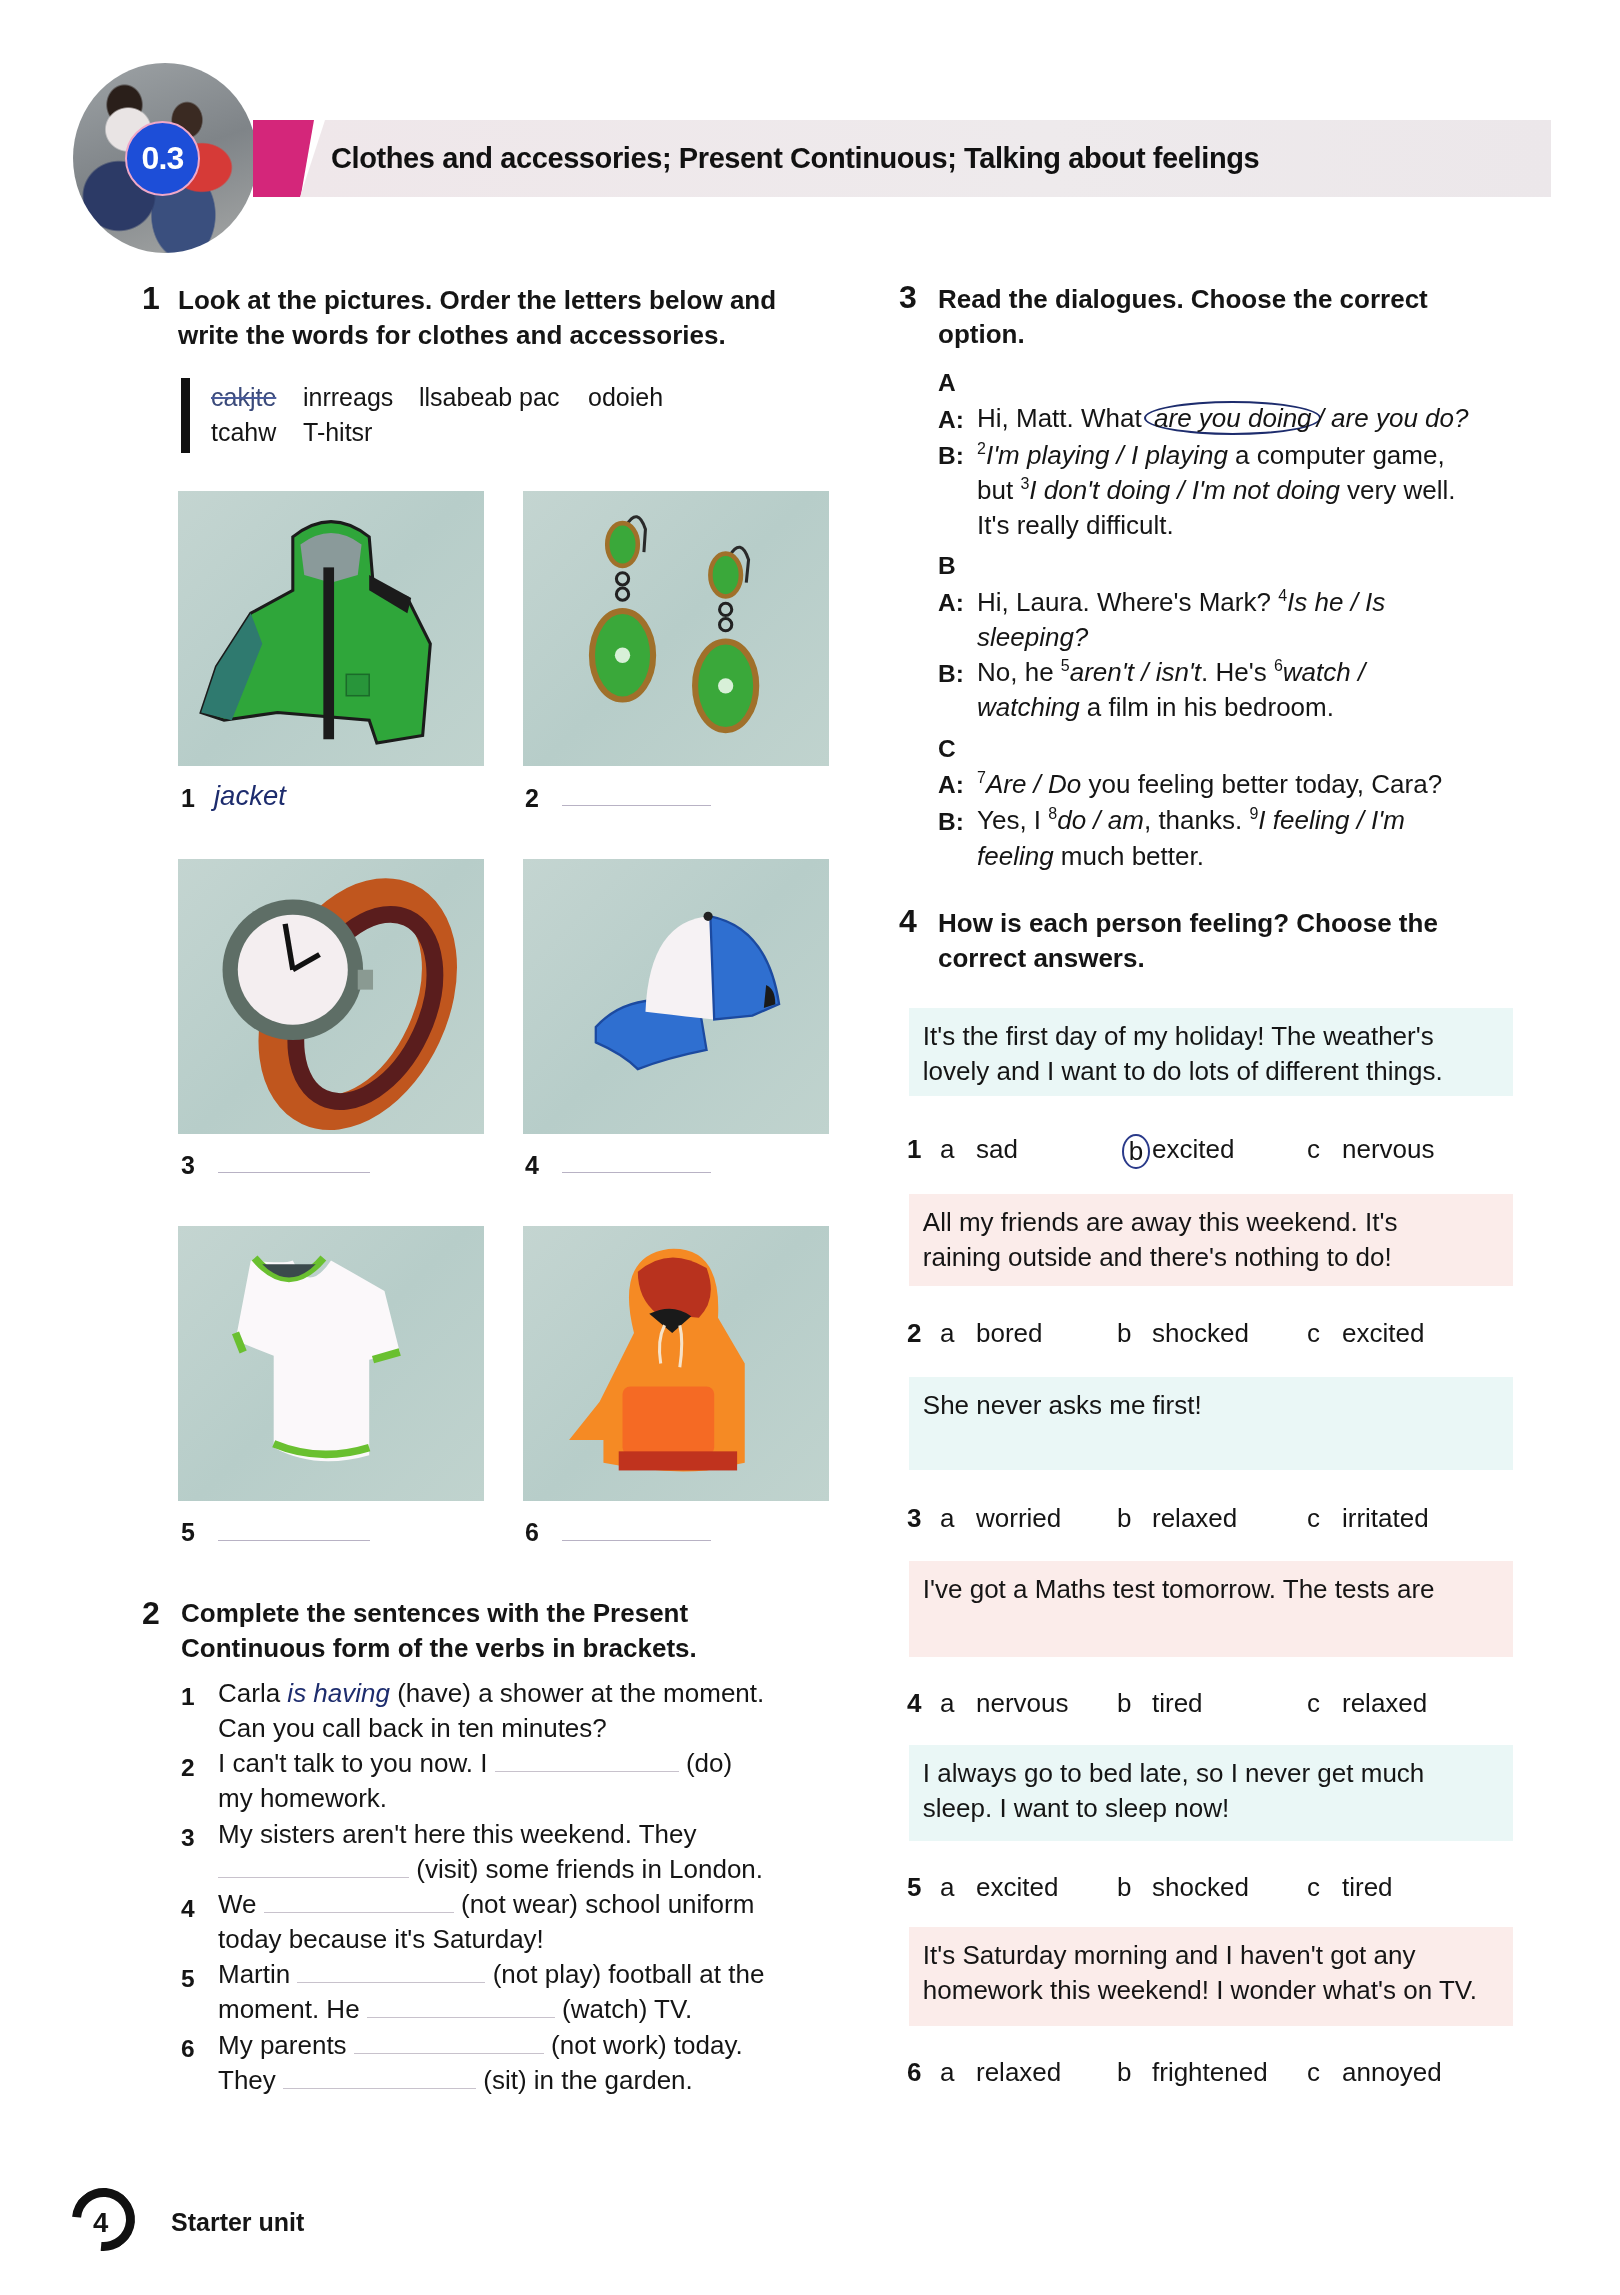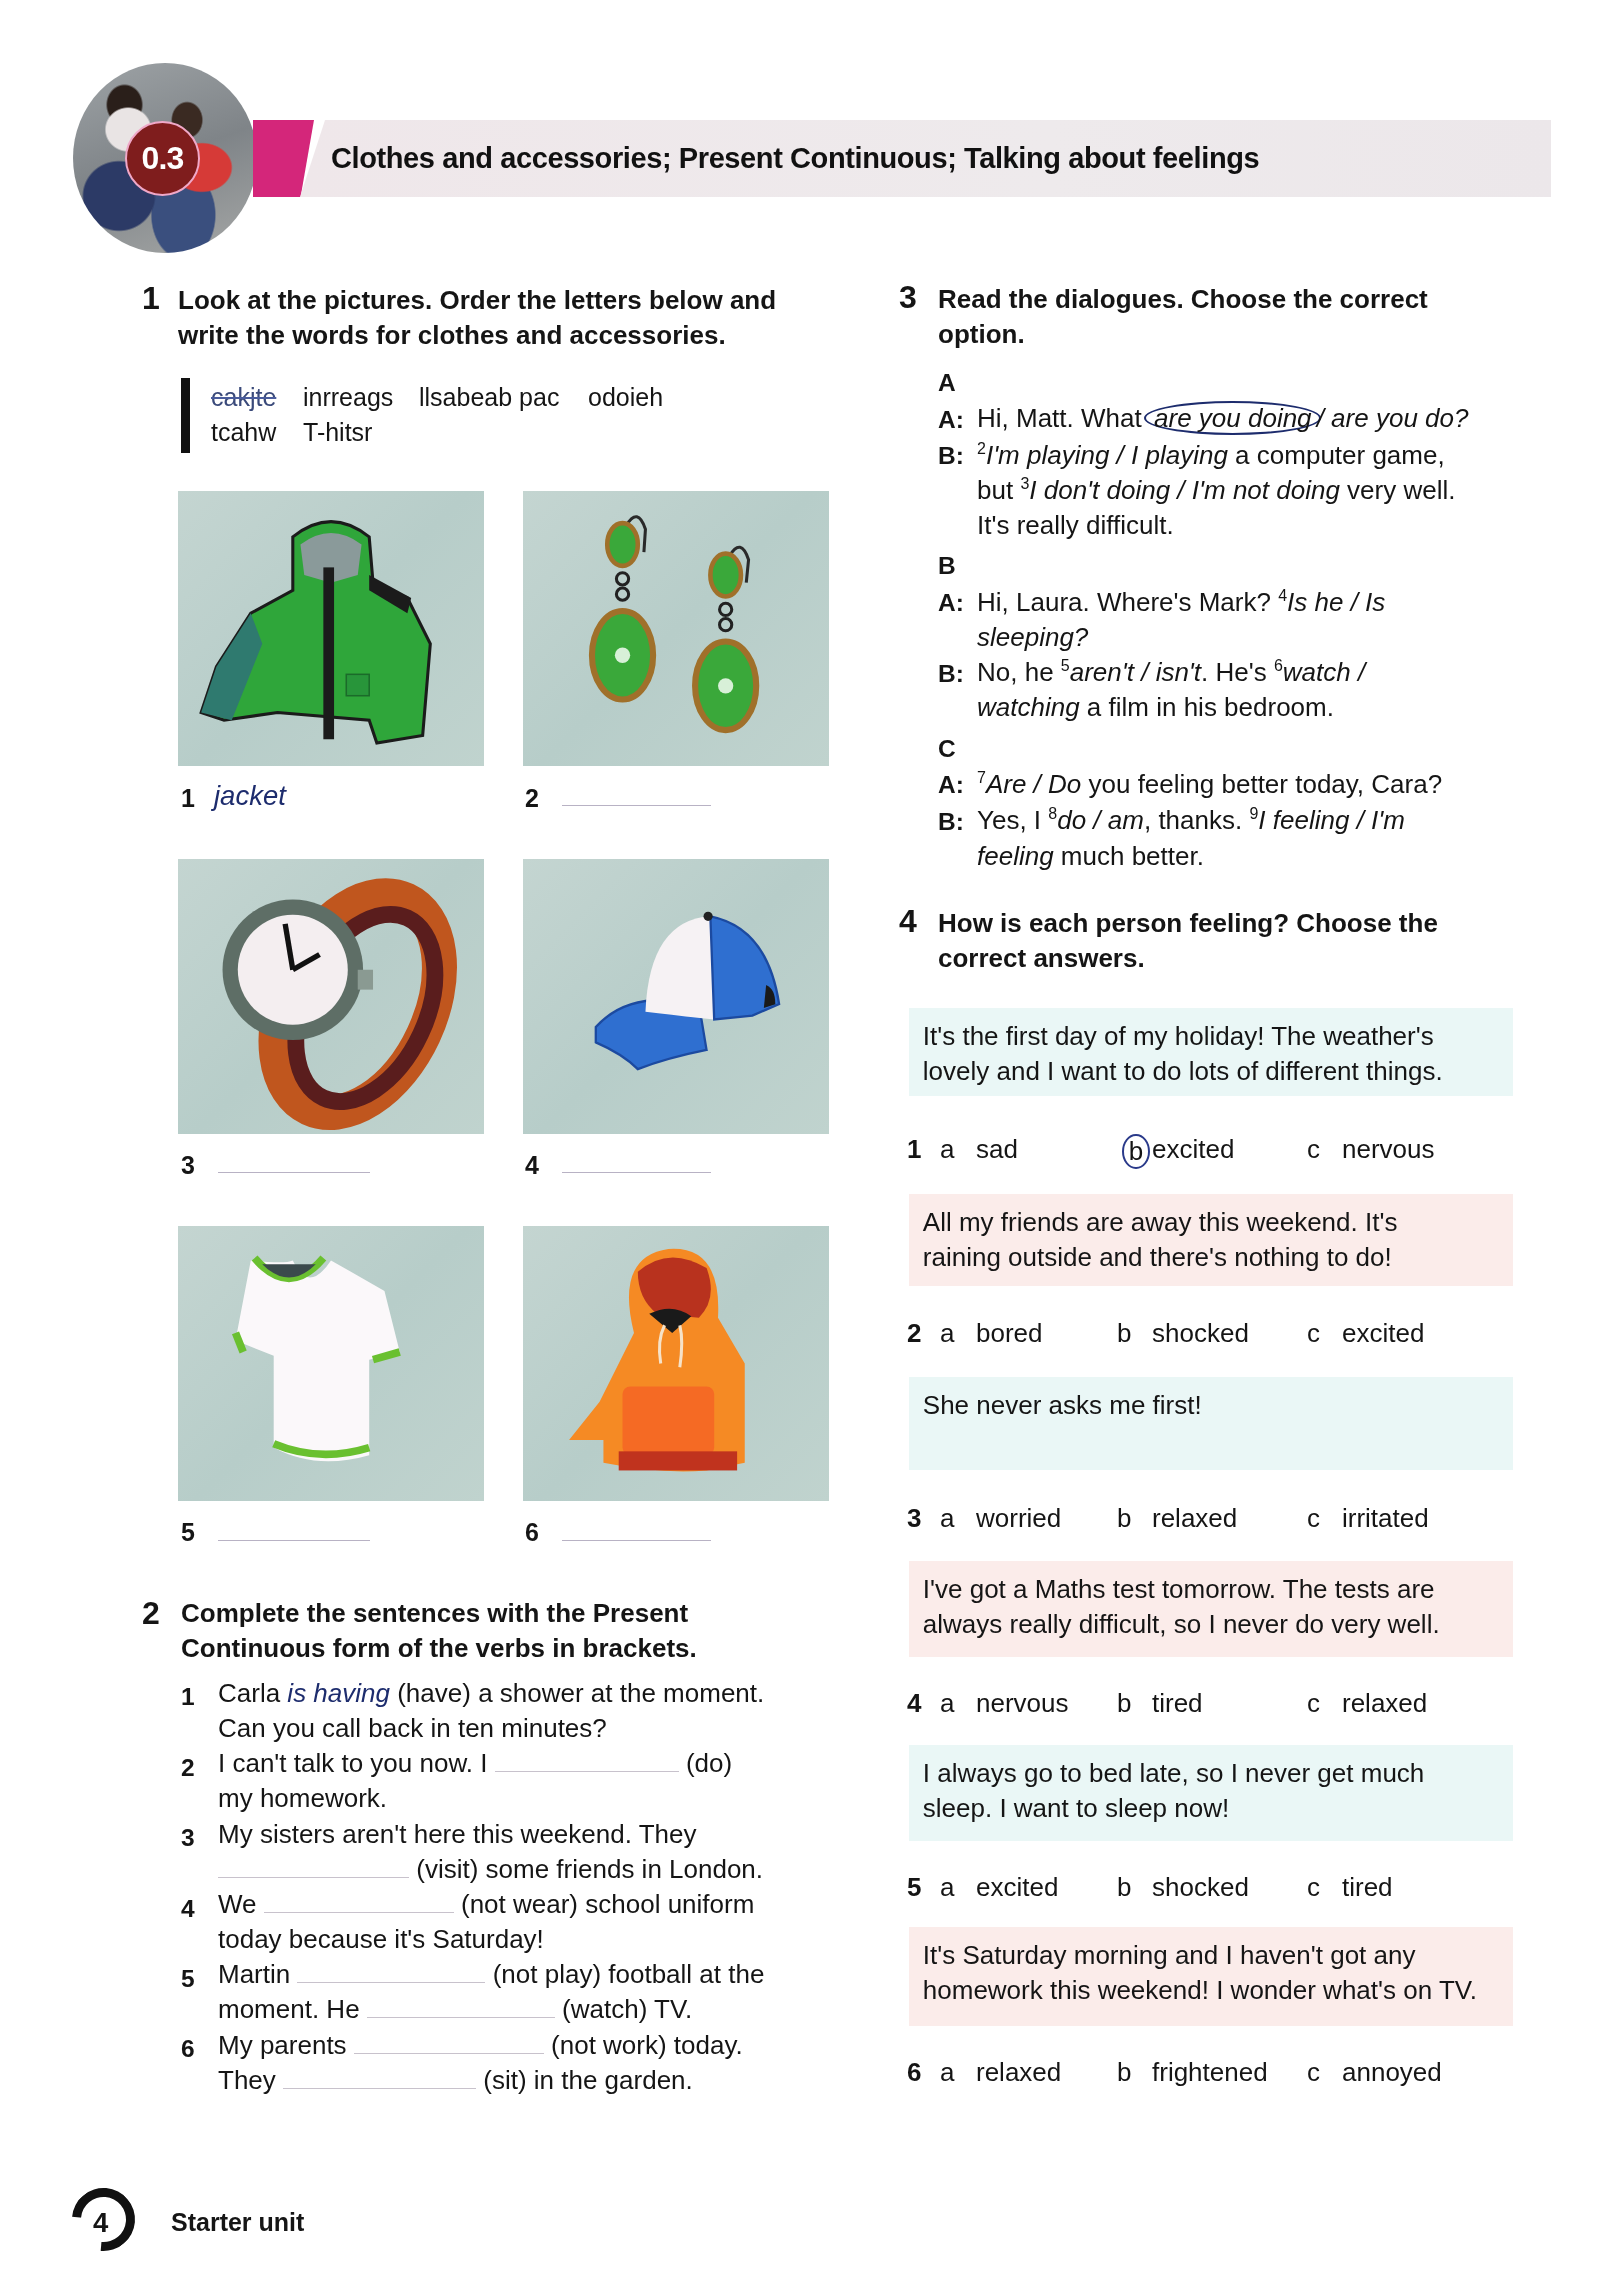--- a/index.html
+++ b/index.html
@@ -17,21 +17,21 @@
       radial-gradient(ellipse at 30% 35%, #e9e4e4 0 12%, transparent 13%),
       radial-gradient(ellipse at 70% 55%, #d63a37 0 16%, transparent 17%),
       radial-gradient(ellipse at 25% 70%, #2c3a66 0 18%, transparent 19%),
       radial-gradient(ellipse at 60% 80%, #3a4f7e 0 20%, transparent 21%),
       radial-gradient(ellipse at 62% 30%, #3a2a22 0 9%, transparent 10%),
       radial-gradient(ellipse at 28% 22%, #2a1f1a 0 9%, transparent 10%),
       linear-gradient(160deg, #9ea3a6 0%, #7f8488 50%, #a5a7a6 100%);
   }
   .lesson-badge {
     position:absolute; left:125px; top:121px; width:75px; height:75px; border-radius:50%;
-    background:#7f1d1d; border:2.3px solid #f0a8c8; box-sizing:border-box;
+    background:#1d4ed8; border:2.3px solid #f0a8c8; box-sizing:border-box;
     color:#fff; font-weight:bold; font-size:32px; display:flex; align-items:center; justify-content:center;
     letter-spacing:-0.8px;
   }
   .header-accent {
     position:absolute; left:253px; top:120px; width:61px; height:77px;
     background:#d4267a; clip-path:polygon(0 0,100% 0,78% 100%,0 100%);
   }
   .header-bar {
     position:absolute; left:300px; top:120px; width:1251px; height:77px;
     background:linear-gradient(90deg,#efe7ea,#eeeaec 60%,#ece7ea);
@@ -303,21 +303,20 @@
     <span style="left:33px;">a</span>
     <span style="left:69px;">worried</span>
     <span style="left:210px;">b</span>
     <span style="left:245px;">relaxed</span>
     <span style="left:400px;">c</span>
     <span style="left:435px;">irritated</span>
   </div>
 
   <div class="quote pink" style="top:1561px;height:96px;">
     <div>I've got a Maths test tomorrow. The tests are</div>
-    <div>always really difficult, so I never do very well.</div>
   </div>
   <div class="opt-row" style="top:1688px;">
     <span class="opt-num" style="left:0;">4</span>
     <span style="left:33px;">a</span>
     <span style="left:69px;">nervous</span>
     <span style="left:210px;">b</span>
     <span style="left:245px;">tired</span>
     <span style="left:400px;">c</span>
     <span style="left:435px;">relaxed</span>
   </div>

